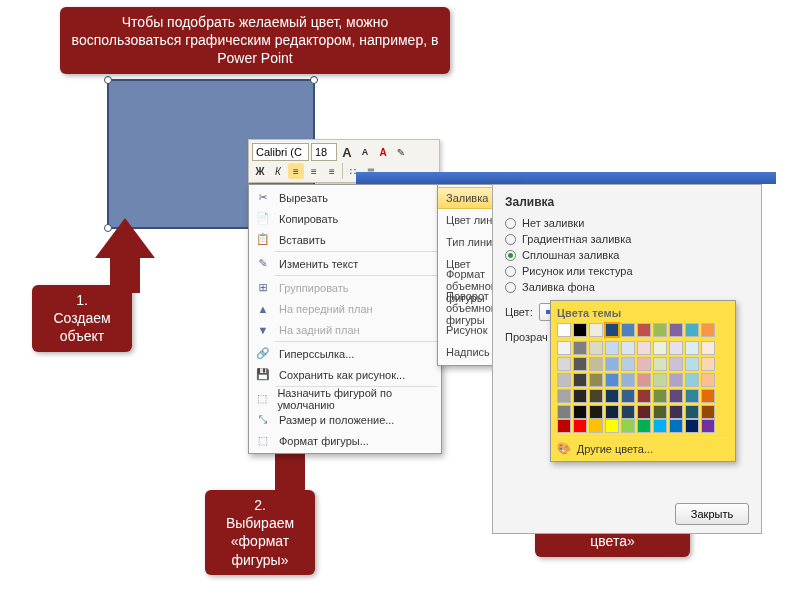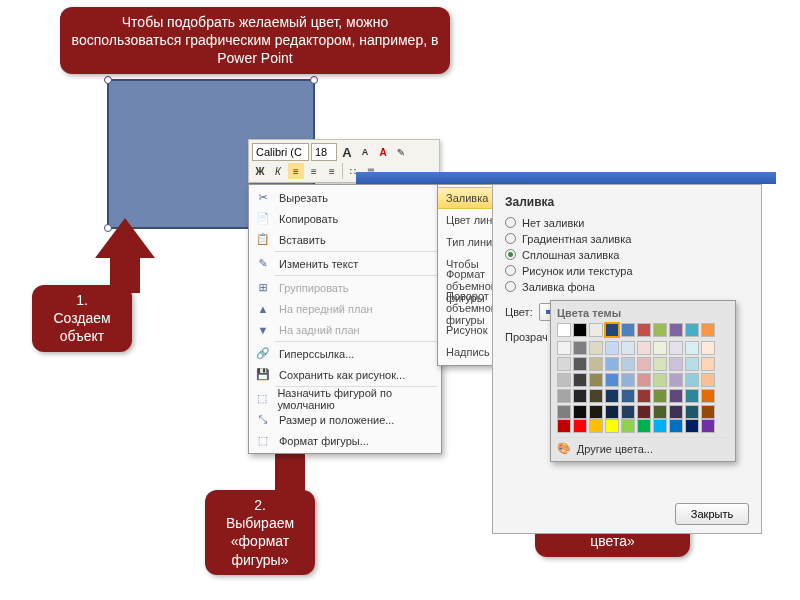--- a/index.html
+++ b/index.html
@@ -1,45 +1,45 @@
 <!DOCTYPE html>
 <html><head>
 <meta charset="utf-8">
 <style>
   *{box-sizing:border-box;margin:0;padding:0;font-family:Tahoma,Arial,sans-serif}
   body{width:800px;height:600px;background:#fff;position:relative;overflow:hidden;font-size:11px;color:#333}
-  .callout{position:absolute;background:#8a1a1a;color:#fff;text-align:center;border-radius:12px;padding:6px 10px;box-shadow:2px 2px 5px rgba(0,0,0,.3);font-size:14px;line-height:1.3}
+  .callout{position:absolute;background:#8a1a1a;color:#fff;text-align:center;border-radius:6px;padding:6px 10px;box-shadow:2px 2px 5px rgba(0,0,0,.3);font-size:14px;line-height:1.3}
   .arrow{position:absolute}
   .arrow svg{display:block}
   .bluebox{position:absolute;left:107px;top:79px;width:208px;height:150px;background:#6f86b0;border:2px solid #394f79}
   .handle{position:absolute;width:8px;height:8px;background:#fff;border:1px solid #394f79;border-radius:50%}
   .mini-toolbar{position:absolute;left:248px;top:139px;width:192px;background:#f5f3ee;border:1px solid #c6c0b2;padding:3px;font-size:11px;box-shadow:2px 2px 4px rgba(0,0,0,.2)}
   .mini-row{display:flex;align-items:center;gap:2px}
   .mini-row input{border:1px solid #b0a98f;height:18px;padding:0 3px;font-size:11px}
   .mini-btn{min-width:16px;height:16px;display:inline-flex;align-items:center;justify-content:center;border:1px solid transparent;border-radius:2px;font-size:10px;cursor:default}
   .mini-sep{width:1px;height:16px;background:#c6c0b2}
   .ctx{position:absolute;left:248px;top:184px;width:194px;background:#fafafa;border:1px solid #999;box-shadow:2px 3px 6px rgba(0,0,0,.3);padding:2px 0}
   .ctx-item{display:flex;align-items:center;height:21px;padding:0 6px;gap:8px;font-size:11px;color:#333}
   .ctx-item.dis{color:#a9a9a9}
   .ctx-icon{width:16px;height:16px;display:flex;align-items:center;justify-content:center;font-size:11px;color:#5b6ea0}
   .ctx-sep{height:1px;background:#ddd;margin:1px 4px 1px 26px}
   .tabs{position:absolute;left:437px;top:184px;width:82px;background:#fafafa;border:1px solid #999;box-shadow:2px 3px 6px rgba(0,0,0,.3);padding:2px 0}
   .tab{height:22px;display:flex;align-items:center;padding:0 8px;font-size:11px;color:#444}
   .tab.active{background:linear-gradient(#fff1b8,#ffd966);border-top:1px solid #e0c34a;border-bottom:1px solid #e0c34a}
   .titlebar{position:absolute;left:356px;top:172px;width:420px;height:12px;background:linear-gradient(#4a78cf,#2f5bb0)}
   .dlg{position:absolute;left:492px;top:184px;width:270px;height:350px;background:#f4f4f4;border:1px solid #aaa;padding:10px 12px}
   .dlg h4{font-size:12px;font-weight:bold;margin-bottom:8px}
-  .radio-row{display:flex;align-items:flex-start;gap:6px;margin:4px 0;font-size:11px}
+  .radio-row{display:flex;align-items:flex-end;gap:6px;margin:4px 0;font-size:11px}
   .radio{width:11px;height:11px;border:1px solid #7a7a7a;border-radius:50%;display:inline-flex;align-items:center;justify-content:center}
   .radio.sel::after{content:"";width:5px;height:5px;background:#3b8f3b;border-radius:50%}
   .field-row{display:flex;align-items:center;gap:6px;margin-top:10px;font-size:11px}
   .swatch-btn{width:40px;height:18px;border:1px solid #9b9b9b;background:linear-gradient(#fff,#eee);display:inline-flex;align-items:center;justify-content:center;position:relative;border-radius:2px}
   .swatch-btn .bar{width:16px;height:4px;background:#3b66c0}
   .swatch-btn .tri{margin-left:4px;width:0;height:0;border-left:3px solid transparent;border-right:3px solid transparent;border-top:4px solid #555}
-  .picker{position:absolute;left:550px;top:300px;width:186px;background:#e5e5e5;border:1px solid #999;box-shadow:2px 3px 6px rgba(0,0,0,.3);padding:4px 6px 6px;font-size:11px}
+  .picker{position:absolute;left:550px;top:300px;width:186px;background:#fde047;border:1px solid #999;box-shadow:2px 3px 6px rgba(0,0,0,.3);padding:4px 6px 6px;font-size:11px}
   .picker h5{font-weight:bold;font-size:11px;color:#6a6a6a;margin:2px 0 4px}
   .picker hr{border:none;border-top:1px solid #ddd;margin:4px 0}
   .swatches{display:flex;flex-wrap:wrap;gap:2px}
   .sw{width:14px;height:14px;border:1px solid #bbb}
   .sw.sel{border:1px solid #f3a000;outline:1px solid #f3a000}
   .more{display:flex;align-items:center;gap:6px;margin-top:4px;color:#333}
   .close-btn{position:absolute;right:12px;bottom:8px;width:74px;height:22px;border:1px solid #999;background:linear-gradient(#fefefe,#e6e6e6);border-radius:3px;font-size:11px}
 </style>
 </head>
 <body>
@@ -164,21 +164,21 @@
       <span class="ctx-icon">⬚</span>
       <span>Формат фигуры...</span>
     </div>
   </div>
 
 <div class="titlebar"></div>
 <div class="tabs" id="tabs">
     <div class="tab active">Заливка</div>
     <div class="tab">Цвет линии</div>
     <div class="tab">Тип линии</div>
-    <div class="tab">Чтобы</div>
+    <div class="tab">Цвет</div>
     <div class="tab">Формат объемной фигуры</div>
     <div class="tab">Поворот объемной фигуры</div>
     <div class="tab">Рисунок</div>
     <div class="tab">Надпись</div>
   </div>
 
 <div class="dlg">
   <h4>Заливка</h4>
   <div id="radios">
       <div class="radio-row">

